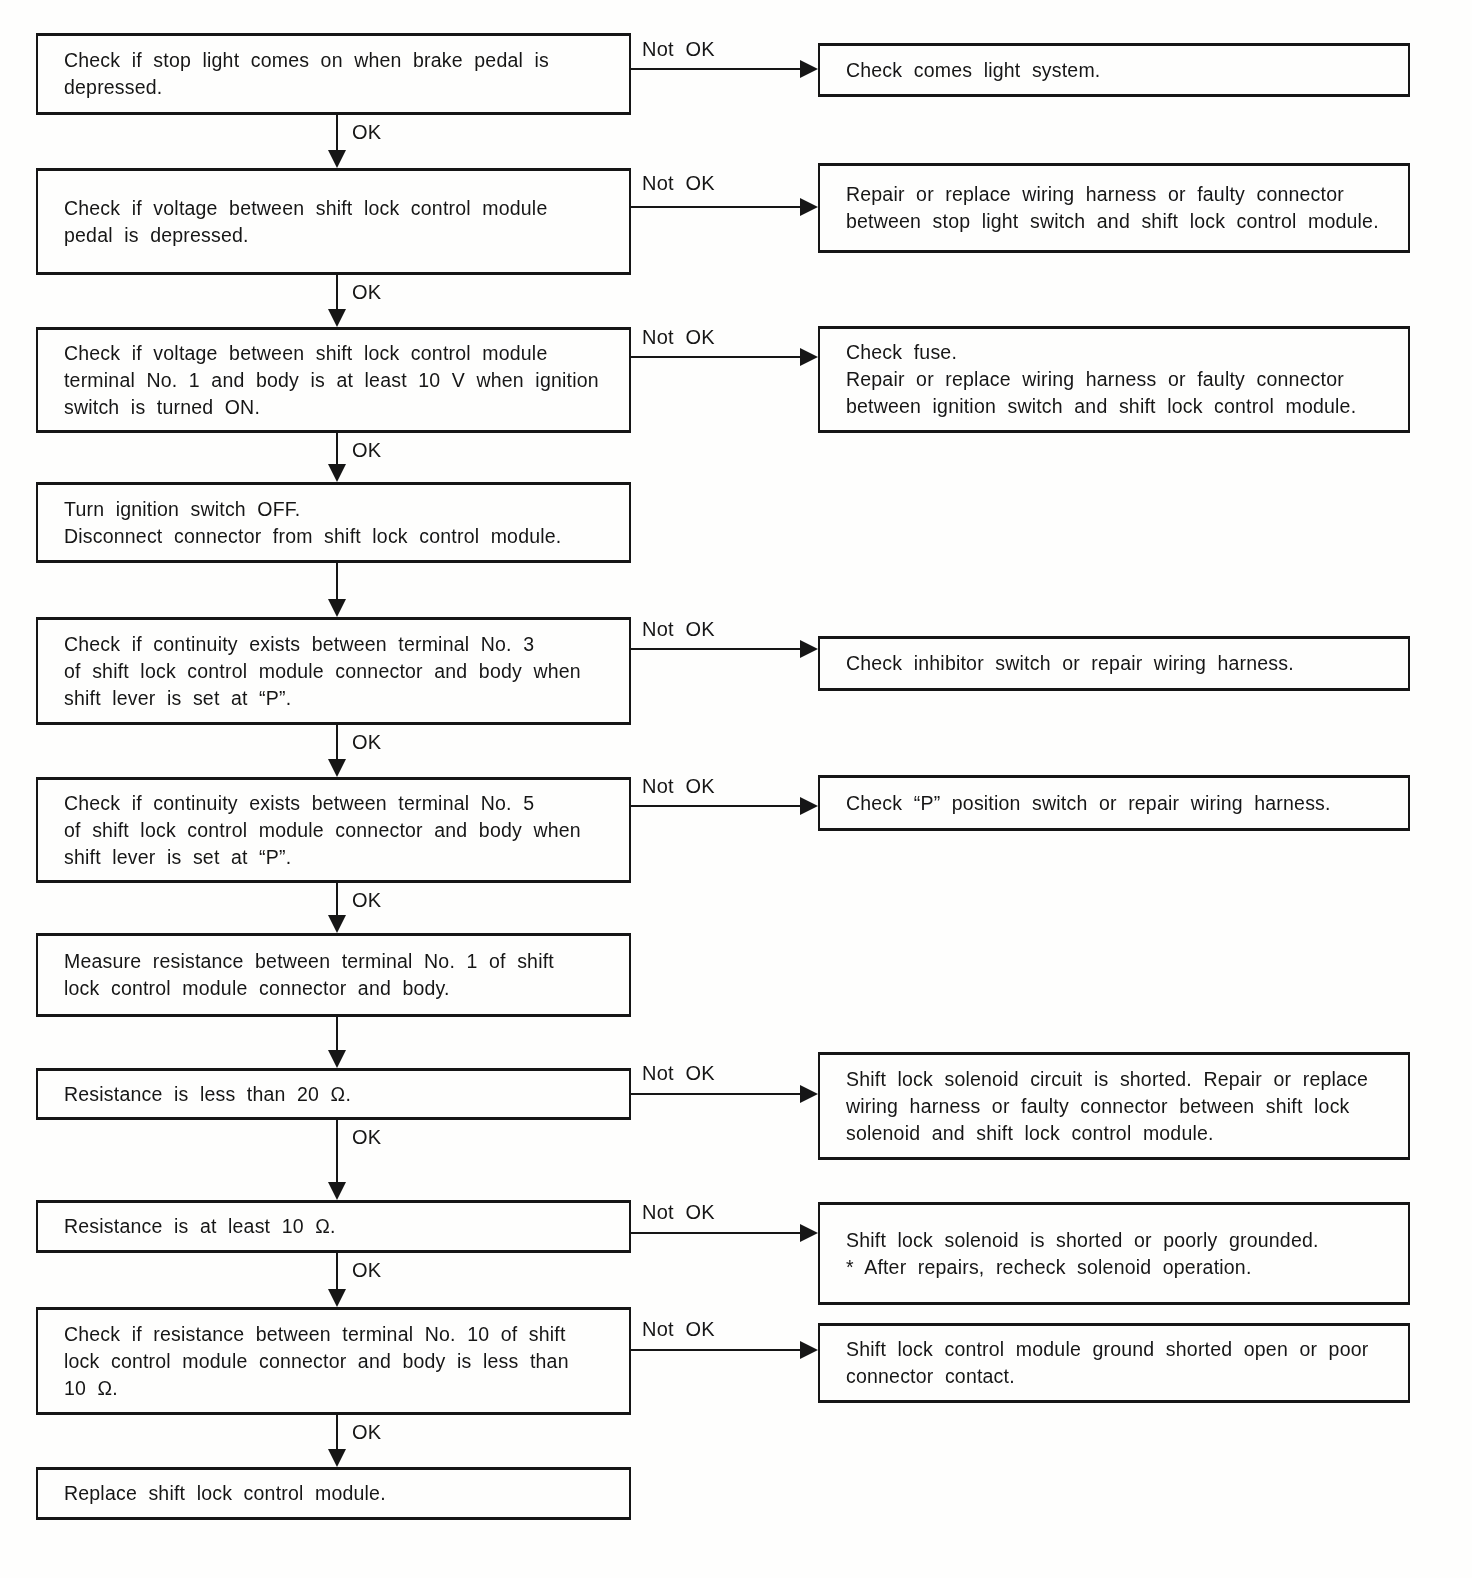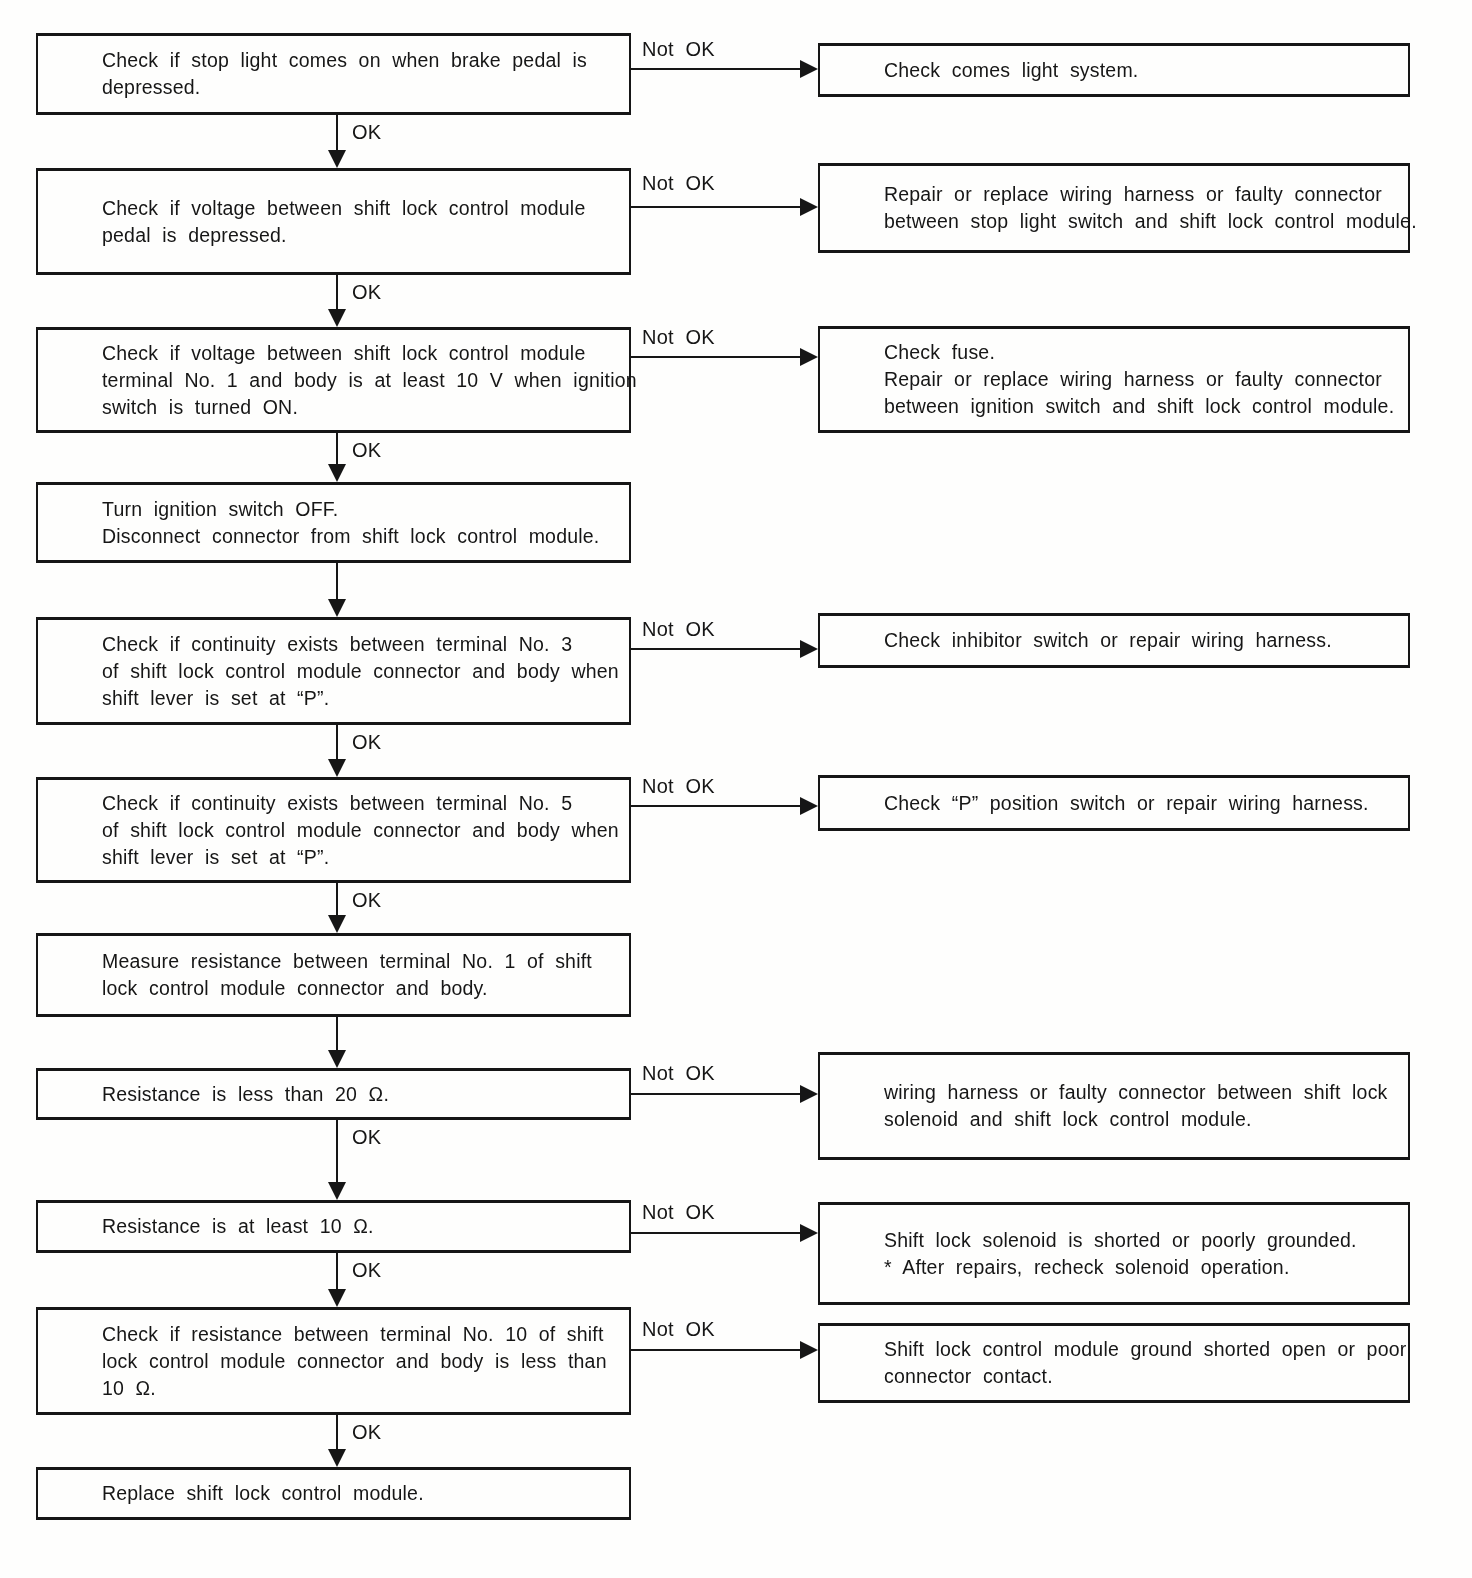--- a/index.html
+++ b/index.html
@@ -22,21 +22,20 @@
     flex-direction:column;
     justify-content:center;
     padding:4px 18px 4px 26px;
   }
   .box .ln{
     font-size:19.5px;
     line-height:27px;
     word-spacing:0.30em;
     letter-spacing:0.2px;
     white-space:nowrap;
-    margin-left:38px;
   }
   .left-col{left:36px;width:595px;}
   .right-col{left:818px;width:592px;}
   .vline{position:absolute;left:336px;width:2px;background:#161616;}
   .varrow{
     position:absolute;left:328px;width:0;height:0;
     border-left:9px solid transparent;border-right:9px solid transparent;
     border-top:18px solid #161616;
   }
   .hline{position:absolute;left:631px;width:171px;height:2px;background:#161616;}
@@ -124,29 +123,30 @@
     <div class="ln">Repair or replace wiring harness or faulty connector</div>
     <div class="ln">between stop light switch and shift lock control module.</div>
   </div>
 
   <div class="box right-col" style="top:326px;height:107px">
     <div class="ln">Check fuse.</div>
     <div class="ln">Repair or replace wiring harness or faulty connector</div>
     <div class="ln">between ignition switch and shift lock control module.</div>
   </div>
 
-  <div class="box right-col" style="top:613px;height:55px">
+  <div class="box right-col" style="top:636px;height:55px">
     <div class="ln">Check inhibitor switch or repair wiring harness.</div>
   </div>
 
   <div class="box right-col" style="top:775px;height:56px">
     <div class="ln">Check “P” position switch or repair wiring harness.</div>
   </div>
 
   <div class="box right-col" style="top:1052px;height:108px">
+    <div class="ln">Shift lock solenoid circuit is shorted. Repair or replace</div>
     <div class="ln">wiring harness or faulty connector between shift lock</div>
     <div class="ln">solenoid and shift lock control module.</div>
   </div>
 
   <div class="box right-col" style="top:1202px;height:103px">
     <div class="ln">Shift lock solenoid is shorted or poorly grounded.</div>
     <div class="ln">* After repairs, recheck solenoid operation.</div>
   </div>
 
   <div class="box right-col" style="top:1323px;height:80px">

